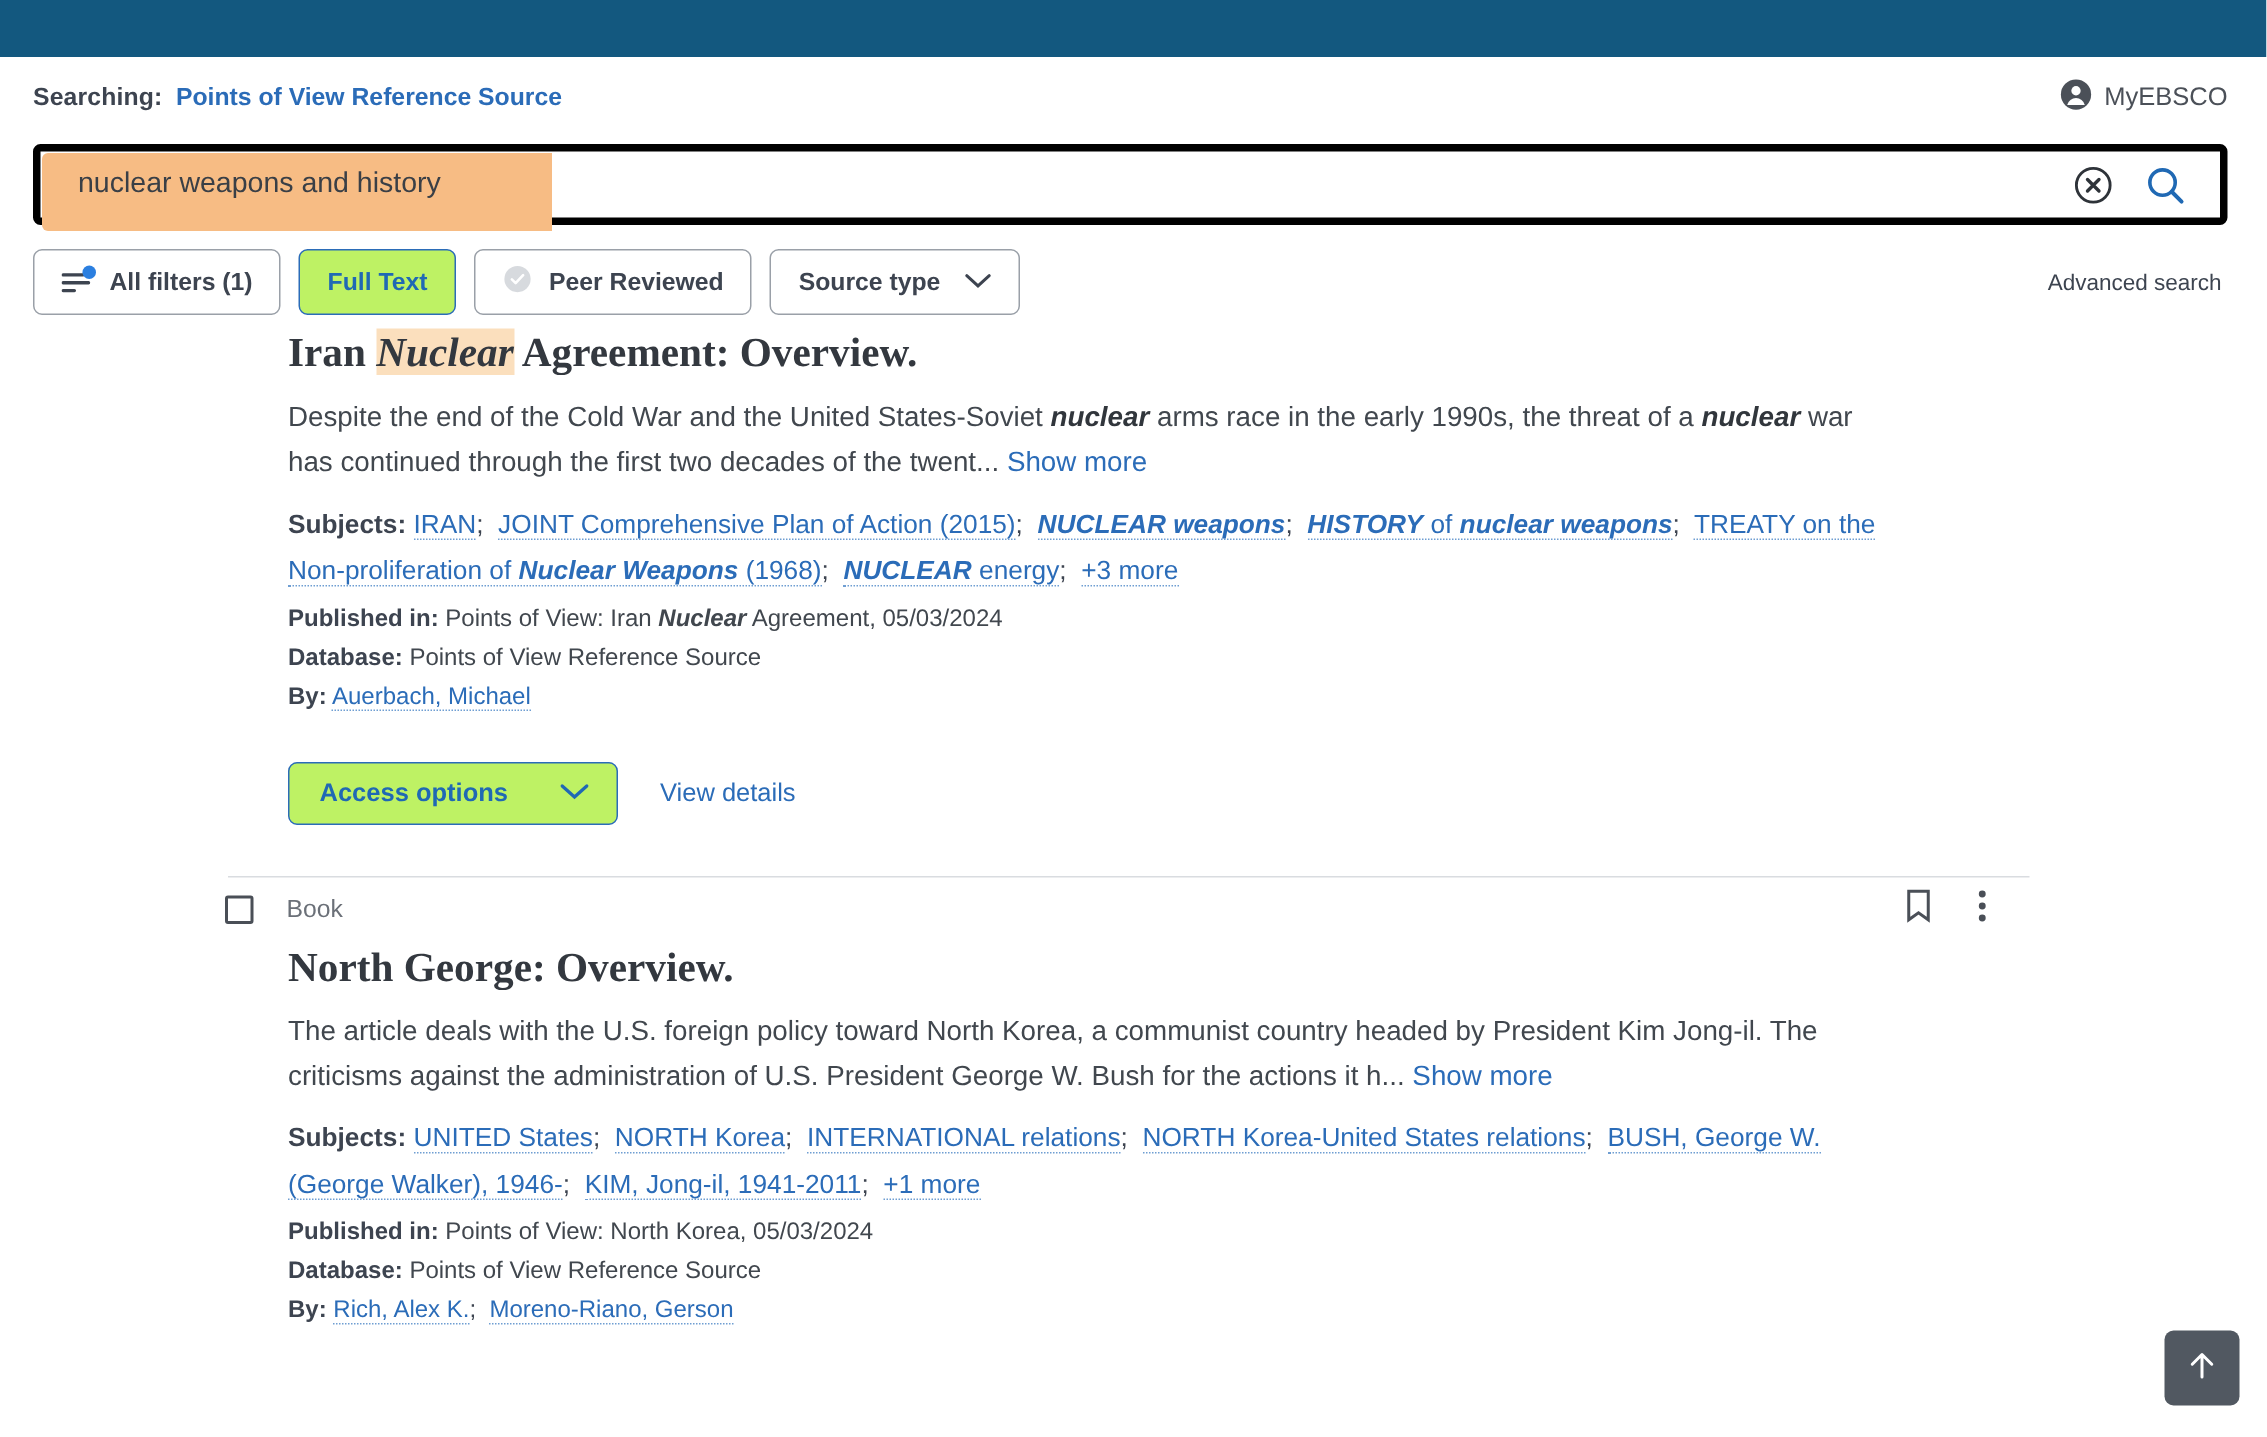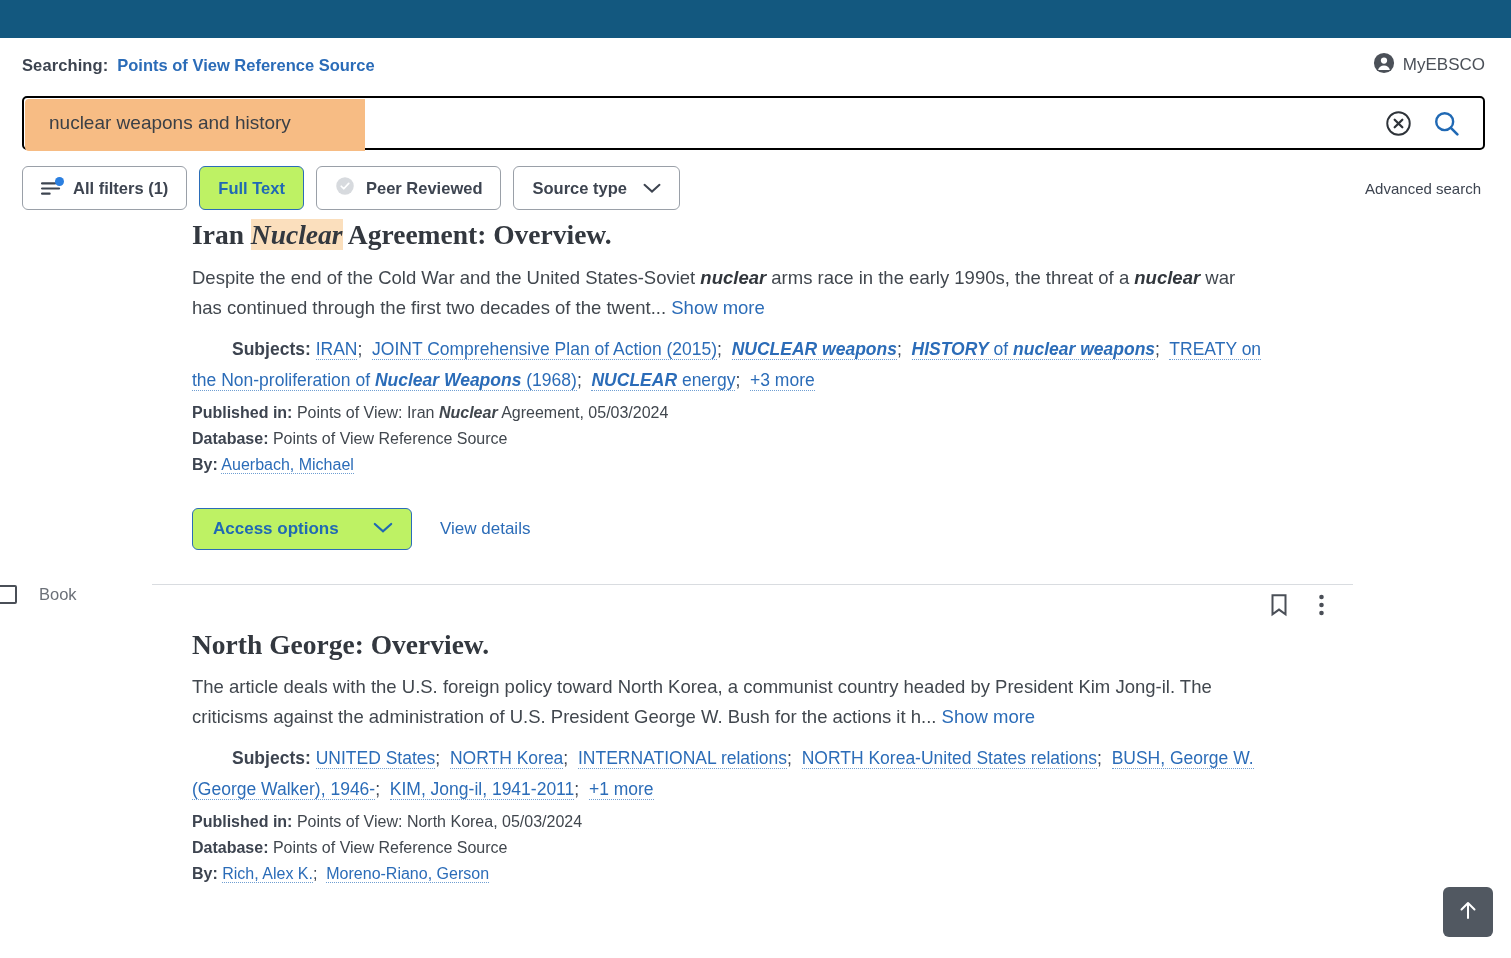--- a/index.html
+++ b/index.html
@@ -49,21 +49,21 @@
   .myebsco-label {
     font-size: 17px;
     color: #4b5058;
     font-weight: normal;
   }
 
   
   .search-wrap {
     margin: 4px 26px 0 22px;
     height: 54px;
-    border: 2px solid #000000;
+    border: 5px solid #000000;
     border-radius: 5px;
     display: flex;
     align-items: center;
     position: relative;
     background: #fff;
   }
   .search-hl {
     position: absolute;
     left: 1px; top: 1px;
     height: 52px;
@@ -138,20 +138,22 @@
   .results {
     margin-top: 9px;
     padding: 0 0 0 0;
   }
   .result {
     padding: 0 26px 0 0;
     position: relative;
   }
   .res-head {
     display: flex;
+    align-items: center;
+    padding-left: 152px;
     height: 44px;
   }
   .checkbox {
     width: 19px; height: 19px;
     border: 2px solid #4a4f57;
     border-radius: 2px;
     background: #fff;
     cursor: pointer;
     flex: none;
     margin-left: -2px;
@@ -196,21 +198,21 @@
   .res-abstract em { font-style: italic; font-weight: bold; color: #31363c; }
   .showmore { color: #2b6cb8; cursor: pointer; }
 
   .subjects {
     margin-top: 11px;
     font-size: 17.5px;
     line-height: 31px;
     color: #3d4450;
     max-width: 1085px;
   }
-  .subjects .lbl { font-weight: bold; color: #3d4450; margin-left: 40px; }
+  .subjects .lbl { font-weight: bold; color: #3d4450; }
   .subjects a {
     color: #2b6cb8;
     text-decoration: none;
     border-bottom: 1px dotted #6f9ed2;
     cursor: pointer;
   }
   .subjects a em { font-style: italic; font-weight: bold; }
   .sep { color: #3d4450; }
 
   .metaline {

